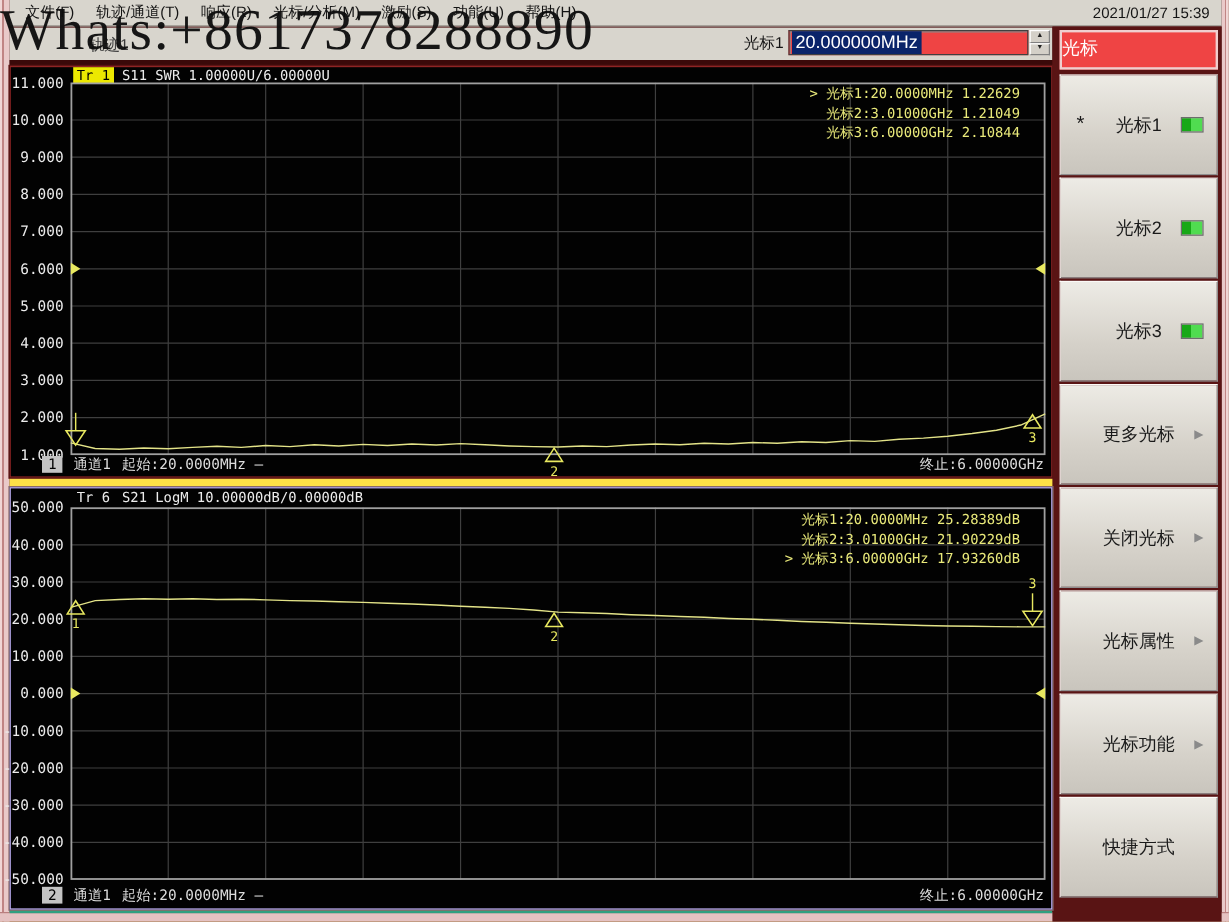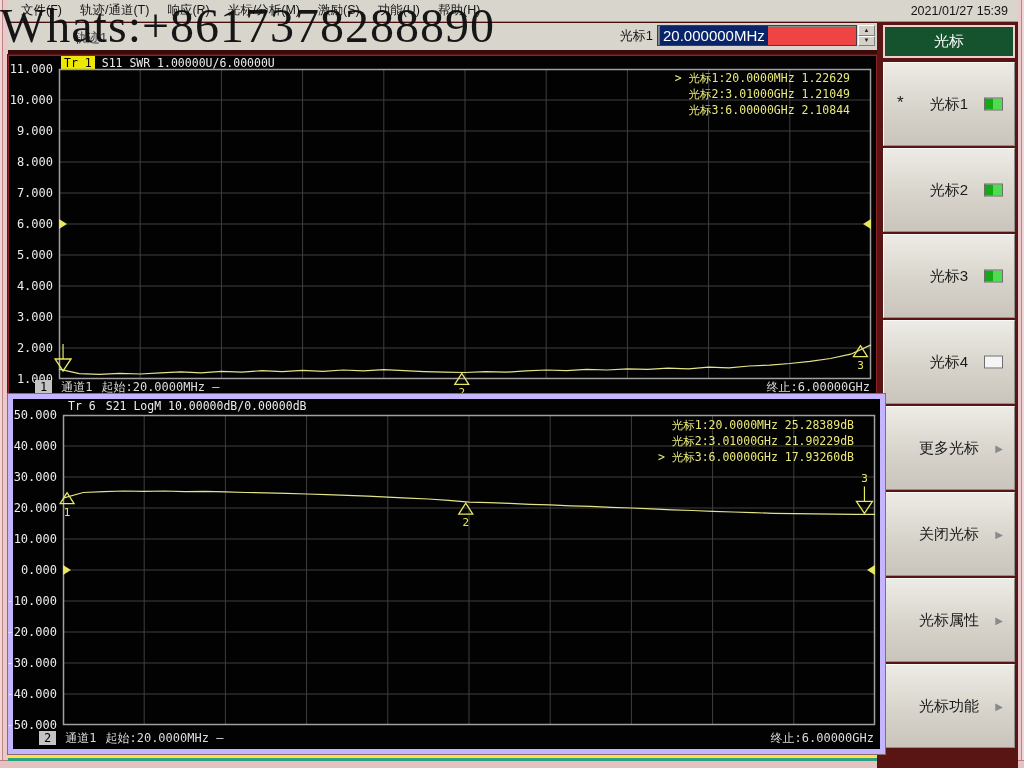--- a/index.html
+++ b/index.html
@@ -33,37 +33,37 @@
   .marker-input{width:200px;height:21px;background:#ef4444;border:1px solid #404040;
     box-shadow:inset 1px 1px 0 #8a8a8a;display:flex;align-items:center;padding-left:2px;box-sizing:border-box;}
   .marker-input .sel{background:#0a246a;color:#fff;font-size:15px;padding:0 3px;line-height:19px;}
   .spinner{width:17px;height:21px;display:flex;flex-direction:column;margin-left:1px;}
   .spin-btn{flex:1;background:#d4d0c8;border:1px solid #808080;border-top-color:#fff;border-left-color:#fff;
     font-size:6px;line-height:7px;text-align:center;color:#222;padding:0;cursor:default;}
   .dark-strip{position:absolute;left:8px;top:50px;width:869px;height:7px;background:#3a0909;}
 
   
   .sidebar{position:absolute;left:877px;top:22px;width:141px;height:746px;background:#591414;}
-  .sidebar-header{margin:3px 3px 0 6px;height:29px;background:#14532d;border:2px solid #efcfcf;
-    color:#fff;font-size:15px;text-align:center;line-height:27px;}
+  .sidebar-header{margin:3px 3px 0 6px;height:29px;background:#ef4444;border:2px solid #efcfcf;
+    color:#fff;font-size:15px;line-height:27px;}
   .sidebar-buttons{position:absolute;top:40px;left:6px;right:3px;bottom:20px;display:flex;flex-direction:column;gap:2px;}
   .sb-btn{flex:1;position:relative;background:linear-gradient(180deg,#edebe5 0%,#d6d2ca 60%,#c9c5bd 100%);
     border:1px solid #8f8f8f;border-top-color:#fbfaf7;border-left-color:#fbfaf7;
     display:flex;align-items:center;justify-content:center;font-size:15px;color:#1a1a1a;cursor:default;}
   .sb-btn .star{position:absolute;left:13px;top:50%;transform:translateY(-54%);font-size:17px;}
   .sb-btn .led{position:absolute;right:11px;top:50%;transform:translateY(-50%);width:17px;height:11px;border:1px solid #6d6d6d;}
   .sb-btn .led.on{background:linear-gradient(90deg,#17a817 0 45%,#50dc50 45%);}
   .sb-btn .led.off{background:#f5f5f5;}
   .sb-btn .arrow{position:absolute;right:11px;top:50%;transform:translateY(-50%);font-size:10px;color:#8a8a8a;}
 
   
   .charts-col{position:absolute;left:8px;top:55px;width:869px;height:703px;background:#fde047;}
   .chart-panel{position:absolute;left:0;width:867px;background:#020202;}
   #chart-panel-0{top:0;height:341px;border:1px solid #8e2424;box-shadow:0 0 0 1px #5d1414;}
-  #chart-panel-1{top:339px;height:350px;border:5px solid #c4b5fd;box-shadow:0 0 0 1px #8a6a6a;}
+  #chart-panel-1{top:351px;height:350px;border:1px solid #c4b5fd;box-shadow:0 0 0 1px #8a6a6a;}
   .ylabel{position:absolute;right:4px;transform:translateY(-50%);font-family:"DejaVu Sans Mono",monospace;
     font-size:12px;color:#ececec;white-space:nowrap;}
   .ylabels{position:absolute;left:0;top:0;width:48px;height:100%;}
   .plot{position:absolute;left:50px;width:812px;height:310px;}
   .plot svg{overflow:visible;display:block;}
   .trace-header{position:absolute;left:52px;top:0;height:13px;display:flex;align-items:center;gap:7px;
     font-family:"DejaVu Sans Mono",monospace;font-size:11.5px;color:#ececec;white-space:nowrap;}
   .trace-tag{padding:0 3px;}
   .trace-tag.hl{background:#ece800;color:#000;}
   .readout{position:absolute;right:26px;text-align:right;font-family:"DejaVu Sans Mono",monospace;
@@ -124,38 +124,37 @@
       </div>
       <div class="sb-btn">
         <span>光标2</span>
         <span class="led on"></span>
       </div>
       <div class="sb-btn">
         <span>光标3</span>
         <span class="led on"></span>
       </div>
       <div class="sb-btn">
-        <span>光标4</span>
-        <span class="led off"></span>
-      </div>
-      <div class="sb-btn">
         <span>更多光标</span>
         <span class="arrow">▶</span>
       </div>
       <div class="sb-btn">
         <span>关闭光标</span>
         <span class="arrow">▶</span>
       </div>
       <div class="sb-btn">
         <span>光标属性</span>
         <span class="arrow">▶</span>
       </div>
       <div class="sb-btn">
         <span>光标功能</span>
         <span class="arrow">▶</span>
+      </div>
+      <div class="sb-btn">
+        <span>快捷方式</span>
       </div>
     </div>
 </div>
 
 <div class="charts-col">
 
   <div class="chart-panel" id="chart-panel-0">
     <div class="ylabels">
         <span class="ylabel" style="top: 13px;">11.000</span>
         <span class="ylabel" style="top: 44px;">10.000</span>

